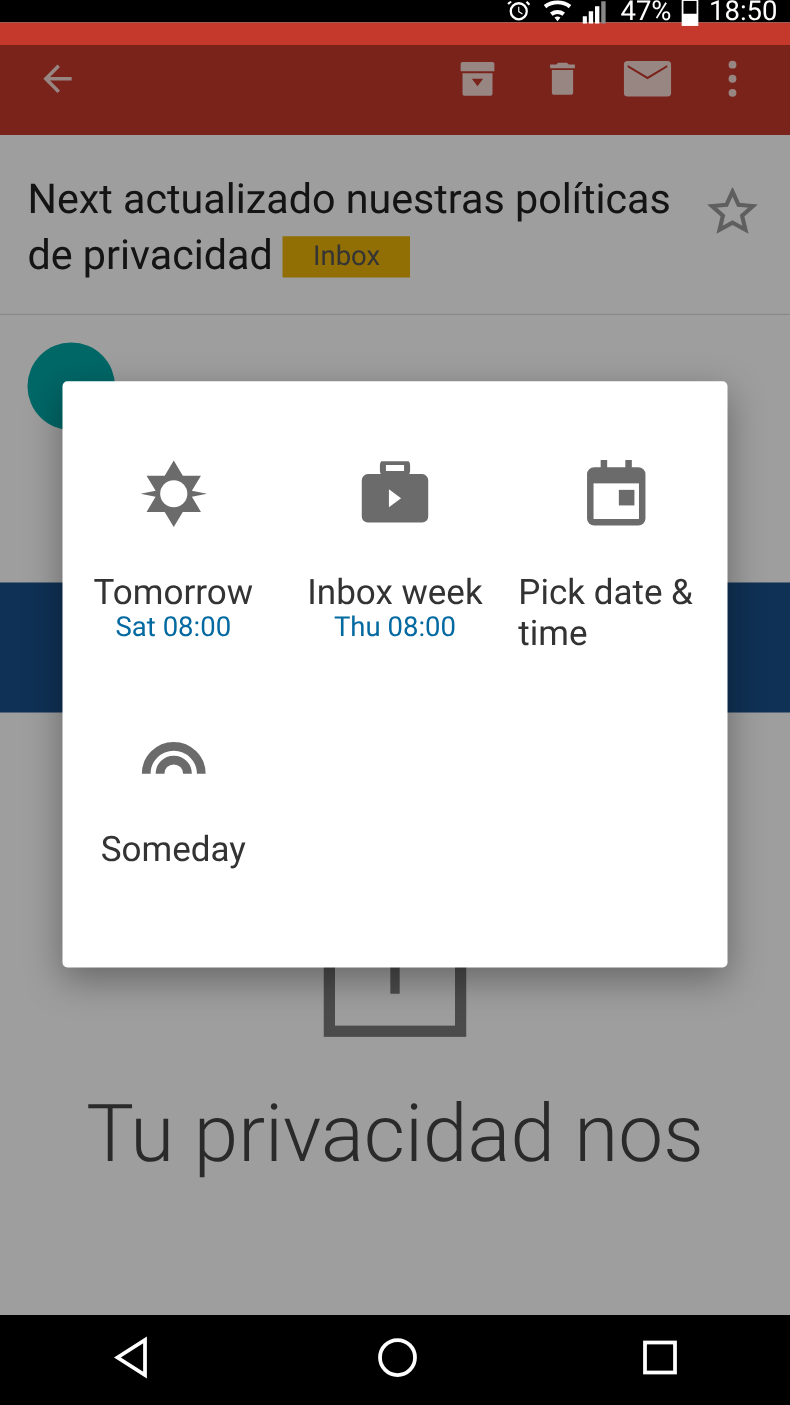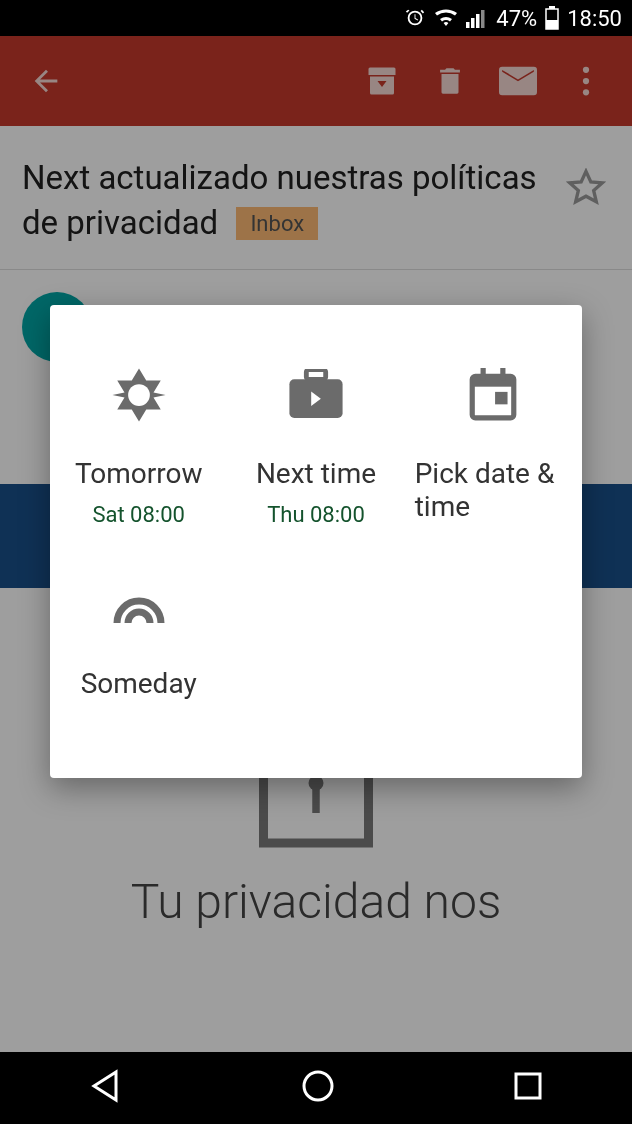--- a/index.html
+++ b/index.html
@@ -1,21 +1,21 @@
 <!DOCTYPE html>
 <html><head>
 <meta charset="utf-8">
 <style>
   * { box-sizing: border-box; margin: 0; padding: 0; }
   html, body { width: 632px; height: 1124px; overflow: hidden; font-family: Roboto, Arial, sans-serif; }
   body { position: relative; background: #fff; }
 
   
   .status-bar {
-    height: 36px; background: #000; color: #fff;
+    height: 18px; background: #000; color: #fff;
     display: flex; justify-content: flex-end; align-items: center;
     padding: 0 10px; gap: 8px; font-size: 22px;
   }
   .status-bar .pct { font-size: 22px; }
   .status-bar svg { display: block; }
 
   
   .app-bar {
     height: 90px; background: #C5392C;
     display: flex; align-items: center; padding: 0 18px;
@@ -25,37 +25,37 @@
   .app-bar .icon-btn { width: 56px; height: 56px; display:flex; align-items:center; justify-content:center; }
   .app-bar svg { fill: #F5D8D4; }
 
   
   .email-header {
     padding: 30px 22px 24px 22px; display:flex; align-items:flex-start; gap:12px;
     border-bottom: 1px solid #ddd;
   }
   .subject { font-size: 33px; color:#212121; line-height:1.35; font-weight:400; flex:1; }
   .label-badge {
-    display:inline-block; background:#fdba74; color:#555; font-size:22px;
-    padding: 2px 14px; margin-left:10px; vertical-align: 3px;
+    display:inline-block; background:#eab308; color:#555; font-size:22px;
+    padding: 2px 24px; vertical-align: 3px;
   }
   .star { width:44px; height:44px; margin-top:12px; }
   .star svg { fill:none; stroke:#999; stroke-width:2; }
 
   
   .sender-row { padding: 22px; display:flex; align-items:center; }
   .avatar { width:70px; height:70px; border-radius:50%; background:#00A6A6; }
 
   
   .body-area { position:relative; }
   .blue-strip { height:104px; background:#194F8A; margin-top:100px; }
   .lock-wrap { display:flex; justify-content:center; margin-top:90px; }
   .lock-wrap svg { stroke:#7a7a7a; fill:none; stroke-width:6; }
   .banner-text {
-    text-align:center; font-size:48px; color:#444; font-weight:300; margin-top:15px;
+    text-align:center; font-size:64px; color:#444; font-weight:300; margin-top:30px;
   }
 
   
   .scrim {
     position:absolute; left:0; right:0; bottom:72px; top:36px;
     background:rgba(0,0,0,0.38);
   }
 
   
   .dialog {
@@ -65,21 +65,21 @@
     display:grid; grid-template-columns:1fr 1fr 1fr;
     padding: 40px 0 50px 0;
   }
   .dialog .cell {
     display:flex; flex-direction:column; align-items:center;
     padding: 18px 10px 28px 10px;
   }
   .dialog .cell .ic { height:64px; display:flex; align-items:center; justify-content:center; }
   .dialog .cell .ic svg { fill:#6B6B6B; }
   .dialog .cell .ttl { font-size:28px; color:#333; margin-top:30px; }
-  .dialog .cell .sub { font-size:22px; color:#14532d; margin-top:12px; }
+  .dialog .cell .sub { font-size:22px; color:#0369a1; margin-top:0; }
 
   
   .nav-bar {
     position:absolute; bottom:0; left:0; right:0; height:72px;
     background:#000; display:flex; justify-content:space-around; align-items:center;
   }
   .nav-bar svg { stroke:#fff; fill:none; stroke-width:3; }
 </style>
 </head>
 <body>
@@ -188,21 +188,21 @@
     <div class="sub">Sat 08:00</div>
   </div>
   <div class="cell">
     <div class="ic">
       <svg width="58" height="52" viewBox="0 0 48 42">
         <rect x="16" y="0" width="16" height="8" rx="2" fill="none" stroke="#6B6B6B" stroke-width="4"></rect>
         <rect x="2" y="8" width="44" height="32" rx="4"></rect>
         <path d="M20 18 l8 6 l-8 6 z" fill="#fff"></path>
       </svg>
     </div>
-    <div class="ttl">Next time</div>
+    <div class="ttl">Inbox week</div>
     <div class="sub">Thu 08:00</div>
   </div>
   <div class="cell">
     <div class="ic">
       <svg width="50" height="54" viewBox="0 0 48 52">
         <rect x="4" y="8" width="40" height="40" rx="3" fill="none" stroke="#6B6B6B" stroke-width="5"></rect>
         <rect x="4" y="8" width="40" height="10" fill="#6B6B6B"></rect>
         <rect x="12" y="0" width="5" height="12" fill="#6B6B6B"></rect>
         <rect x="31" y="0" width="5" height="12" fill="#6B6B6B"></rect>
         <rect x="26" y="23" width="12" height="12" fill="#6B6B6B"></rect>

